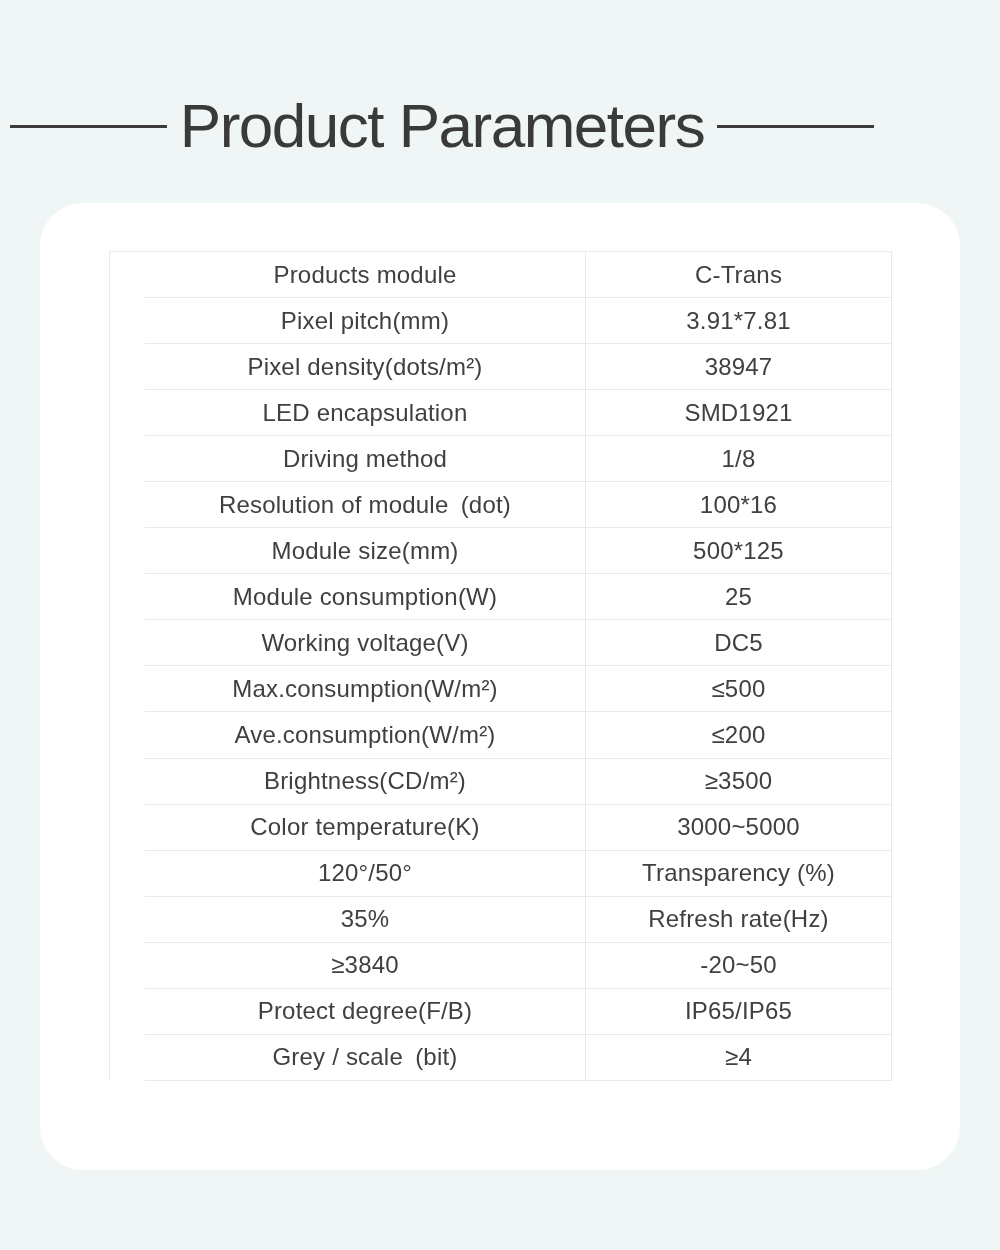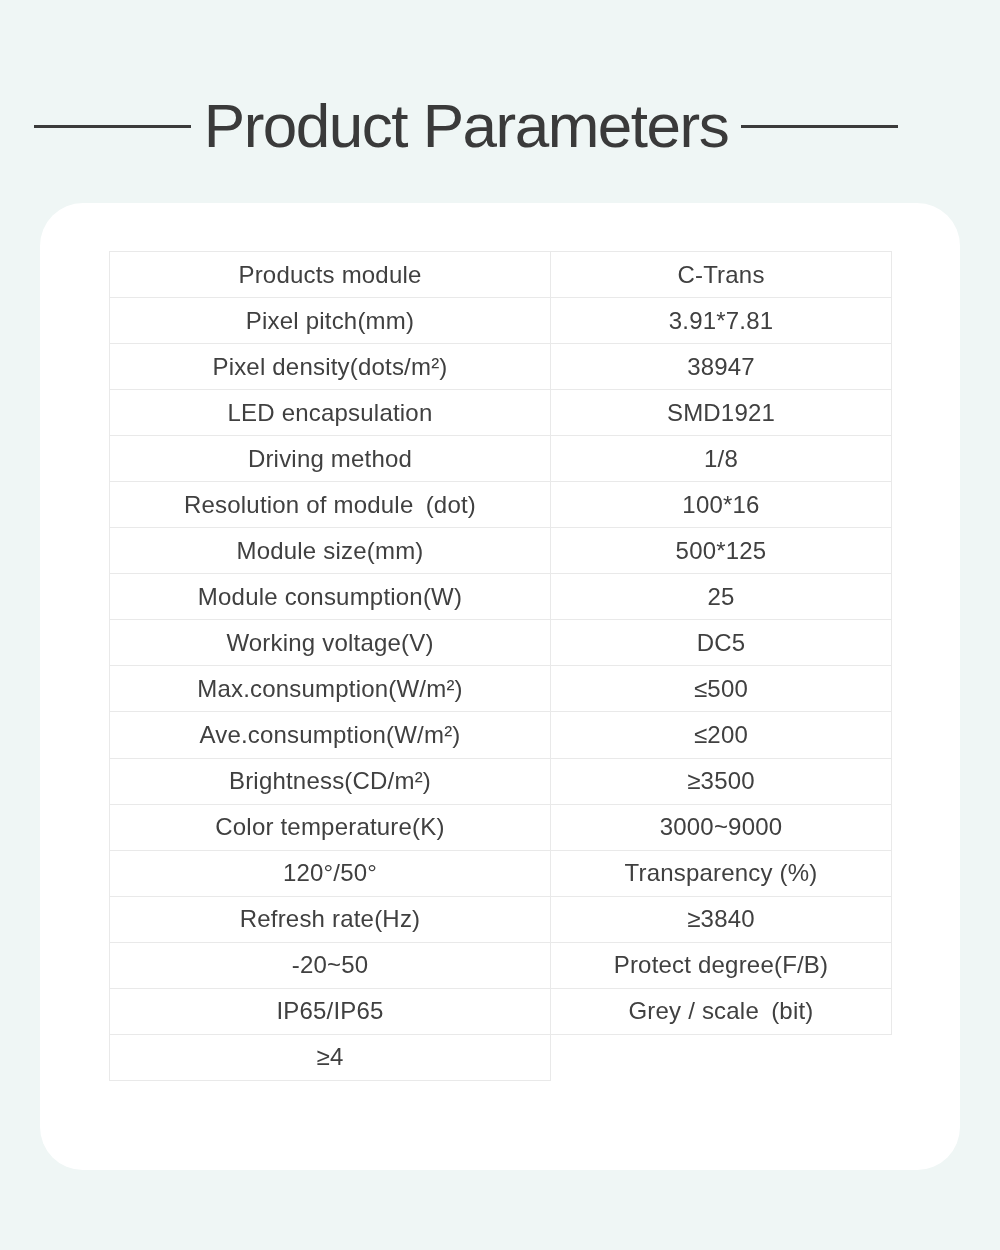--- a/index.html
+++ b/index.html
@@ -17,21 +17,20 @@
   .title-row {
     position: absolute;
     top: 93px;
     left: 0;
     width: 884px;
     height: 66px;
     display: flex;
     align-items: center;
     justify-content: center;
     gap: 13px;
-    margin-left: 24px;
   }
   .title-rule {
     width: 157px;
     height: 3px;
     background: #3b3b3b;
     flex: 0 0 auto;
   }
   .page-title {
     margin: 0;
     font-size: 62px;
@@ -54,20 +53,21 @@
     position: absolute;
     left: 69px;
     top: 48px;
     width: 783px;
     display: grid;
     grid-template-columns: 441px 1fr;
     grid-auto-rows: 46.05px;
     border-top: 1px solid #e9e9e9;
     border-left: 1px solid #e9e9e9;
     box-sizing: border-box;
+    padding-left: 35px;
   }
   .cell {
     border-right: 1px solid #e9e9e9;
     border-bottom: 1px solid #e9e9e9;
     display: flex;
     align-items: center;
     justify-content: center;
     font-size: 24px;
     color: #404040;
     letter-spacing: 0.2px;
@@ -105,23 +105,24 @@
       <div class="cell">25</div>
       <div class="cell">Working voltage(V)</div>
       <div class="cell">DC5</div>
       <div class="cell">Max.consumption(W/m²)</div>
       <div class="cell">≤500</div>
       <div class="cell">Ave.consumption(W/m²)</div>
       <div class="cell">≤200</div>
       <div class="cell">Brightness(CD/m²)</div>
       <div class="cell">≥3500</div>
       <div class="cell">Color temperature(K)</div>
-      <div class="cell">3000~9000</div>
+      <div class="cell">3000~5000</div>
       <div class="cell">120°/50°</div>
       <div class="cell">Transparency (%)</div>
+      <div class="cell">35%</div>
       <div class="cell">Refresh rate(Hz)</div>
       <div class="cell">≥3840</div>
       <div class="cell">-20~50</div>
       <div class="cell">Protect degree(F/B)</div>
       <div class="cell">IP65/IP65</div>
       <div class="cell">Grey / scale (bit)</div>
       <div class="cell">≥4</div>
     </div>
 </div>
 

